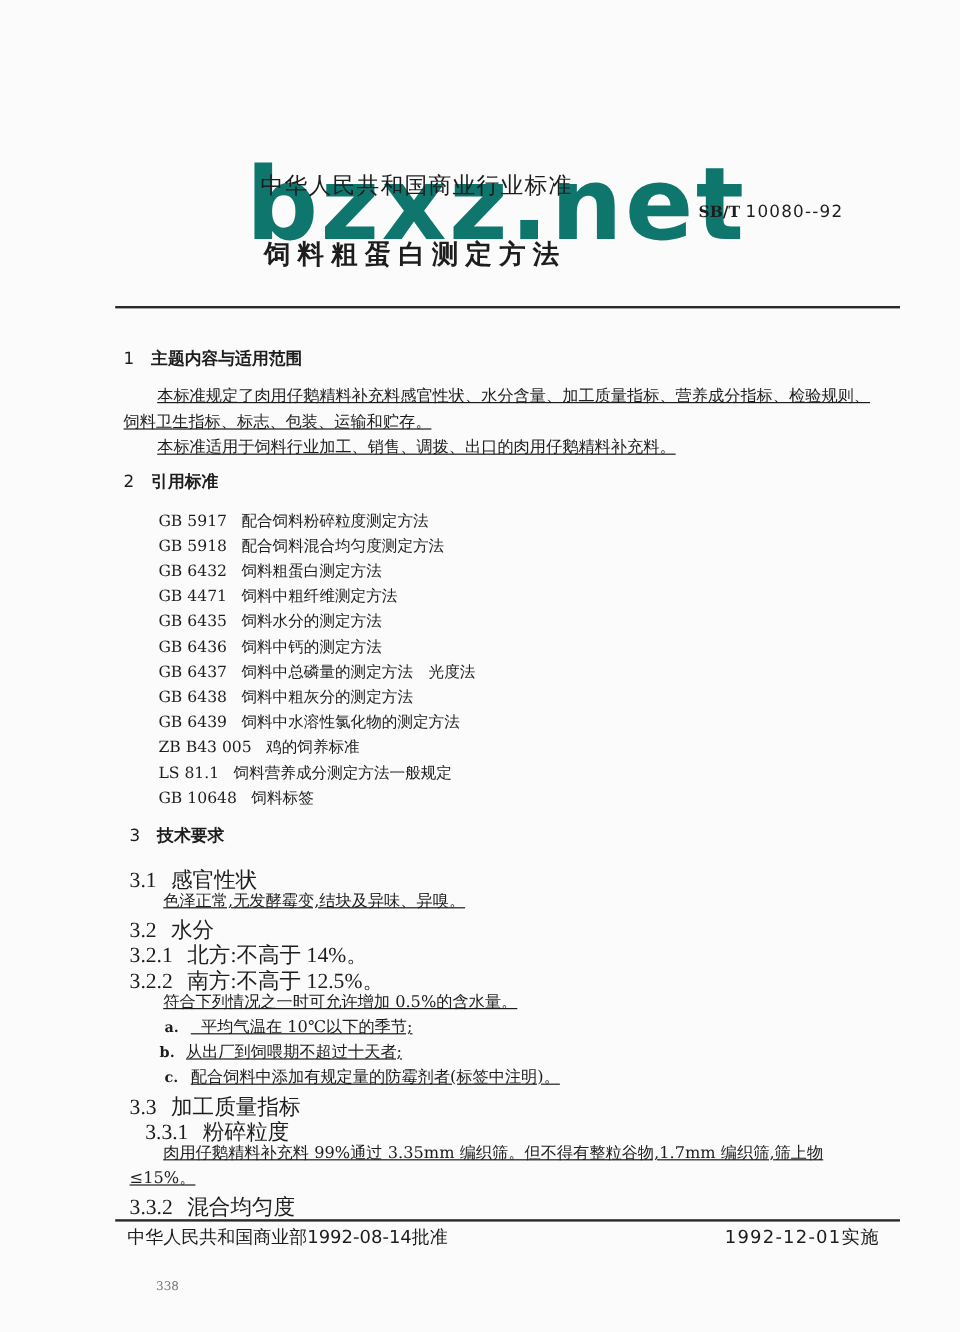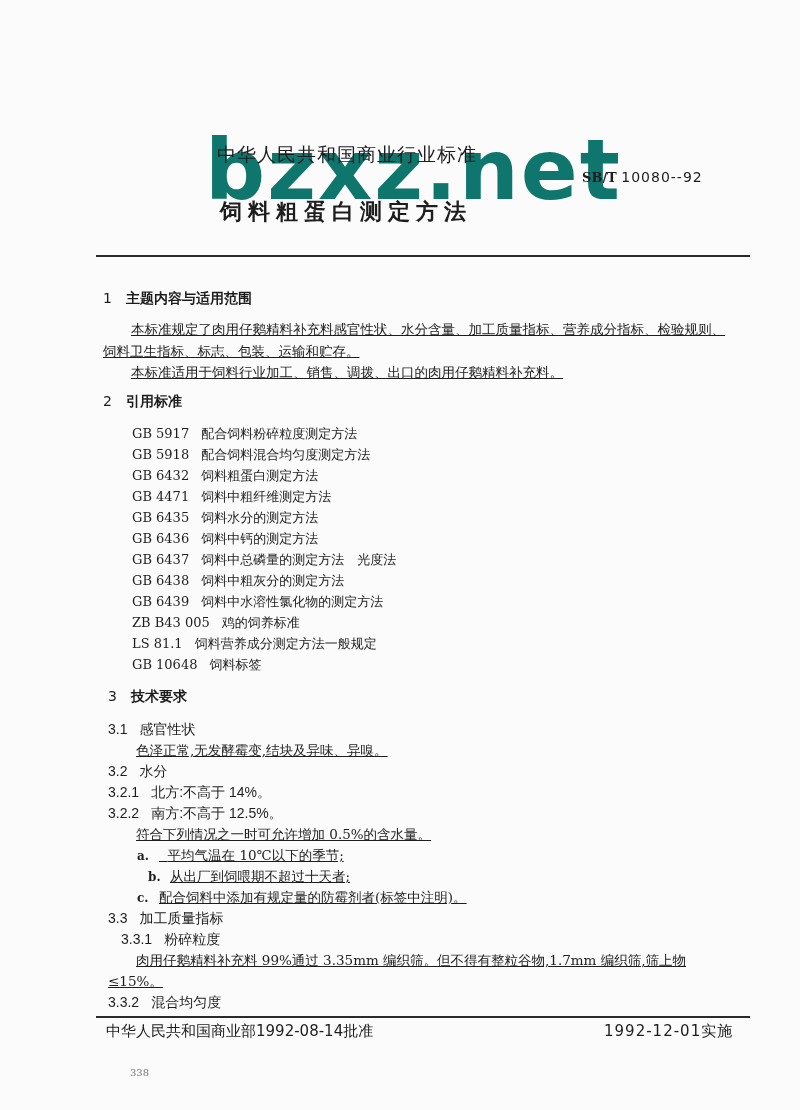--- a/index.html
+++ b/index.html
@@ -10,21 +10,21 @@
                font-weight:bold; font-size:84px; color:#0f766e; letter-spacing:2px; line-height:1; z-index:0; }
   .hdr1 { left:217px; top:142px; font-family:"DejaVu Sans","Liberation Sans",sans-serif; font-size:19px; letter-spacing:1px; z-index:1; }
   .hdr-code { left:582px; top:169px; font-size:14px; z-index:1; }
   .hdr-code b { font-family:"DejaVu Serif",serif; font-weight:bold; font-size:13px; }
   .hdr-code span.num { font-family:"DejaVu Sans","Liberation Sans",sans-serif; letter-spacing:1px; }
   .hdr2 { left:220px; top:197px; font-family:"DejaVu Sans","Liberation Sans",sans-serif; font-weight:bold; font-size:22px; letter-spacing:6px; z-index:1; }
   .rule { position:absolute; left:96px; width:654px; height:2px; background:#2a2a2a; }
   .sec { font-family:"DejaVu Sans","Liberation Sans",sans-serif; font-weight:bold; font-size:14px; }
   .sec .n { font-weight:normal; margin-right:14px; }
   .p { font-size:13.5px;text-decoration:underline; }
-  .sub { font-family:Liberation Sans, sans-serif; font-size:14px; }
+  .sub { font-family:Liberation Serif, serif; font-size:18px; }
   .sub .n { margin-right:12px; }
   .ref { left:132px; font-size:13px; }
   .ref .code { display:inline-block; margin-right:12px; }
   .li .m { display:inline-block; width:22px; font-weight:bold; font-size:12px; }
   .foot { font-family:"DejaVu Sans","Liberation Sans",sans-serif; font-size:15px; }
   .pg { left:130px; top:1067px; font-size:10px; color:#777; }
 </style>
 </head>
 <body>
 
@@ -77,21 +77,21 @@
 </div>
 <div class="abs sub" style="left:108px; top:784px;">
   <span class="n">3.2.1</span><span>北方:不高于 14%。</span>
 </div>
 <div class="abs sub" style="left:108px; top:805px;">
   <span class="n">3.2.2</span><span>南方:不高于 12.5%。</span>
 </div>
 <div class="abs p" style="left:136px; top:826px;">符合下列情况之一时可允许增加 0.5%的含水量。</div>
 
 <div class="abs p li" style="left:137px; top:847px;"><span class="m">a.</span>&nbsp;&nbsp;<span>平均气温在 10℃以下的季节;</span></div>
-<div class="abs p li" style="left:148px; top:868px;"><span class="m">b.</span><span>从出厂到饲喂期不超过十天者;</span></div>
+<div class="abs p li" style="left:133px; top:868px;"><span class="m">b.</span><span>从出厂到饲喂期不超过十天者;</span></div>
 <div class="abs p li" style="left:137px; top:889px;"><span class="m">c.</span><span>配合饲料中添加有规定量的防霉剂者(标签中注明)。</span></div>
 
 <div class="abs sub" style="left:108px; top:910px;">
   <span class="n">3.3</span><span>加工质量指标</span>
 </div>
 <div class="abs sub" style="left:108px; top:931px;margin-left:13px;">
   <span class="n">3.3.1</span><span>粉碎粒度</span>
 </div>
 <div class="abs p" style="left:136px; top:952px;">肉用仔鹅精料补充料 99%通过 3.35mm 编织筛。但不得有整粒谷物,1.7mm 编织筛,筛上物</div>
 <div class="abs p" style="left:108px; top:973px;">≤15%。</div>

